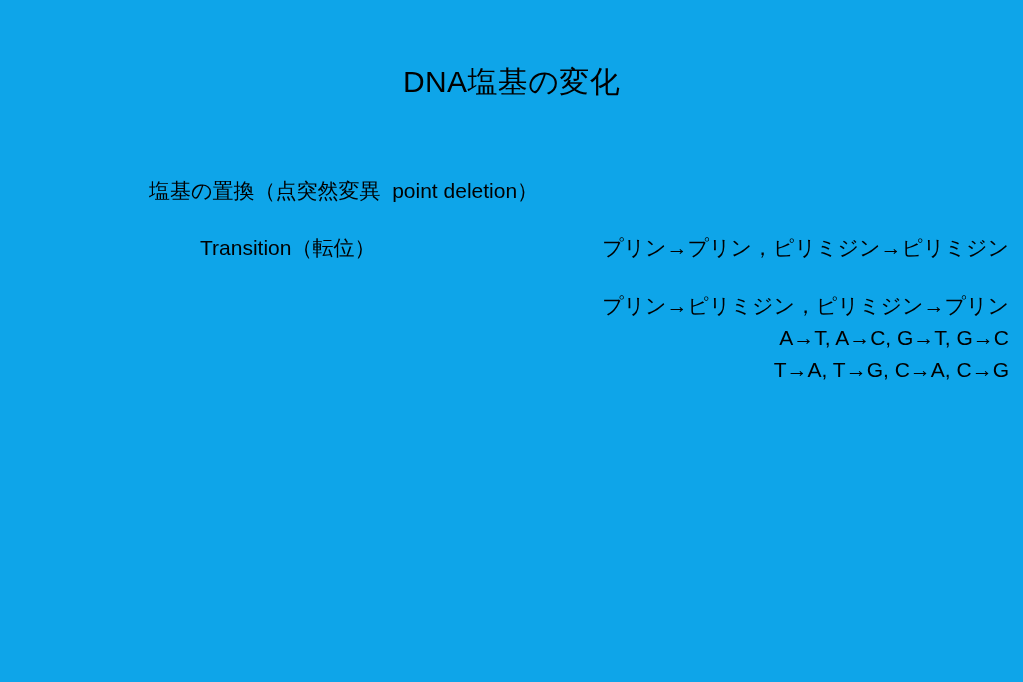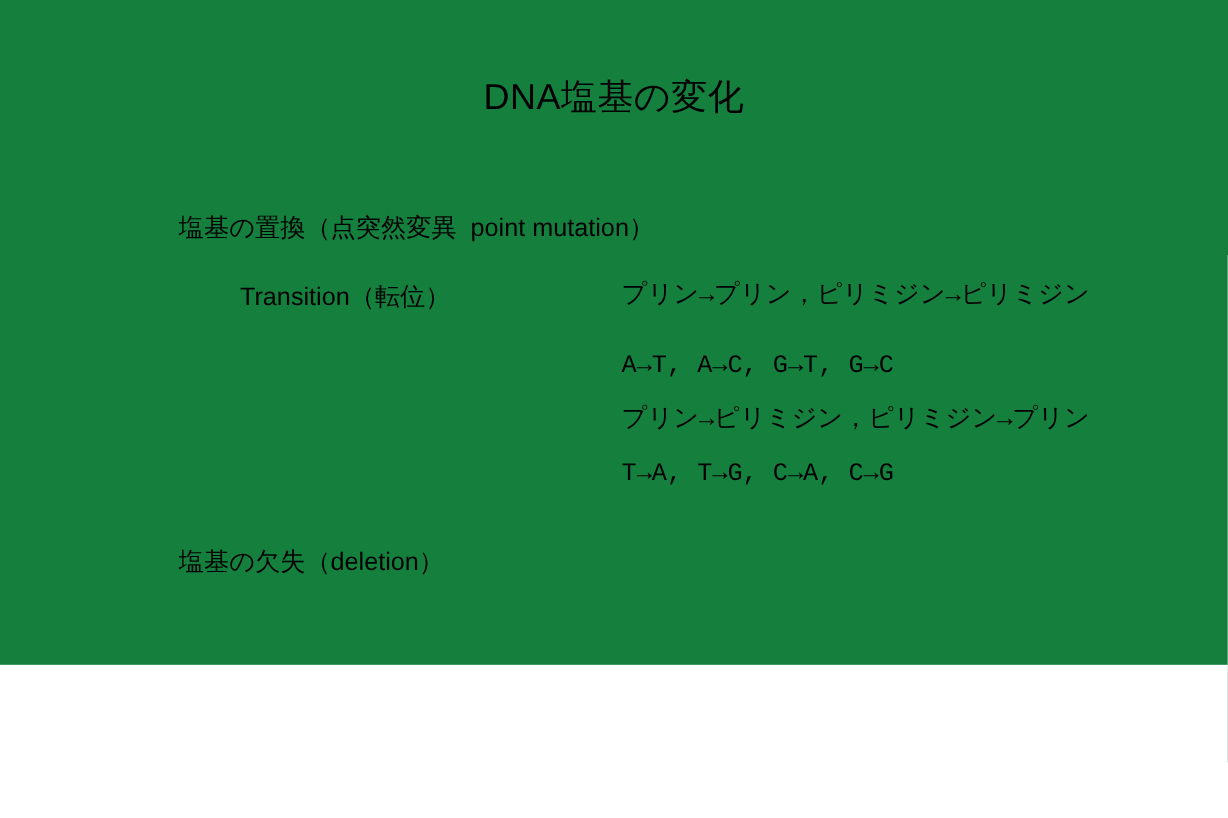--- a/index.html
+++ b/index.html
@@ -12,22 +12,22 @@
     width: 1023px;
     height: 682px;
     overflow: hidden;
     font-family: "Liberation Sans", "DejaVu Sans", sans-serif;
     color: #000000;
     -webkit-font-smoothing: antialiased;
   }
   .slide {
     position: relative;
     width: 1023px;
-    height: 554px;
-    background: #15803d;
+    height: 682px;
+    background: #0ea5e9;
   }
 
   
   .slide-title {
     position: absolute;
     left: 0;
     top: 62px;
     width: 1023px;
     text-align: center;
     font-size: 30px;
@@ -47,69 +47,68 @@
   .lvl1 {
     font-size: 21px;
     line-height: 30px;
     white-space: pre;
     margin: 0;
   }
 
   .mut-row {
     position: relative;
     margin: 0;
+    text-align: right;
   }
   .row-gap-1 { margin-top: 26px; }
   .row-gap-2 { margin-top: 26px; }
 
   .row-label {
     position: absolute;
     left: 51px;
     top: 0;
     font-size: 21px;
     line-height: 32px;
     white-space: pre;
   }
   .row-values {
     margin-left: 356px;
     font-size: 21px;
     line-height: 32px;
   }
   .row-values .vline {
     white-space: pre;
-    margin: 13px;
-    font-family: Liberation Mono, monospace;
+    margin: 0;
   }
 
   .tail-item { margin-top: 28px; }
   .tail-item.first { margin-top: 42px; }
 </style>
 </head>
 <body>
 
 <div class="slide">
 
   <div class="slide-title">DNA塩基の変化</div>
 
   <div class="body-block">
 
-    <div class="lvl1">塩基の置換（点突然変異  point mutation）</div>
+    <div class="lvl1">塩基の置換（点突然変異  point deletion）</div>
 
     <div class="mut-row row-gap-1">
       <div class="row-label">Transition（転位）</div>
       <div class="row-values">
         <div class="vline">プリン→プリン，ピリミジン→ピリミジン</div>
       </div>
     </div>
 
     <div class="mut-row row-gap-2">
       <div class="row-values">
+        <div class="vline">プリン→ピリミジン，ピリミジン→プリン</div>
         <div class="vline">A→T, A→C, G→T, G→C</div>
-        <div class="vline">プリン→ピリミジン，ピリミジン→プリン</div>
         <div class="vline">T→A, T→G, C→A, C→G</div>
       </div>
     </div>
 
-    <div class="lvl1 tail-item first">塩基の欠失（deletion）</div>
 
 
   </div>
 </div>
 
 </body></html>

